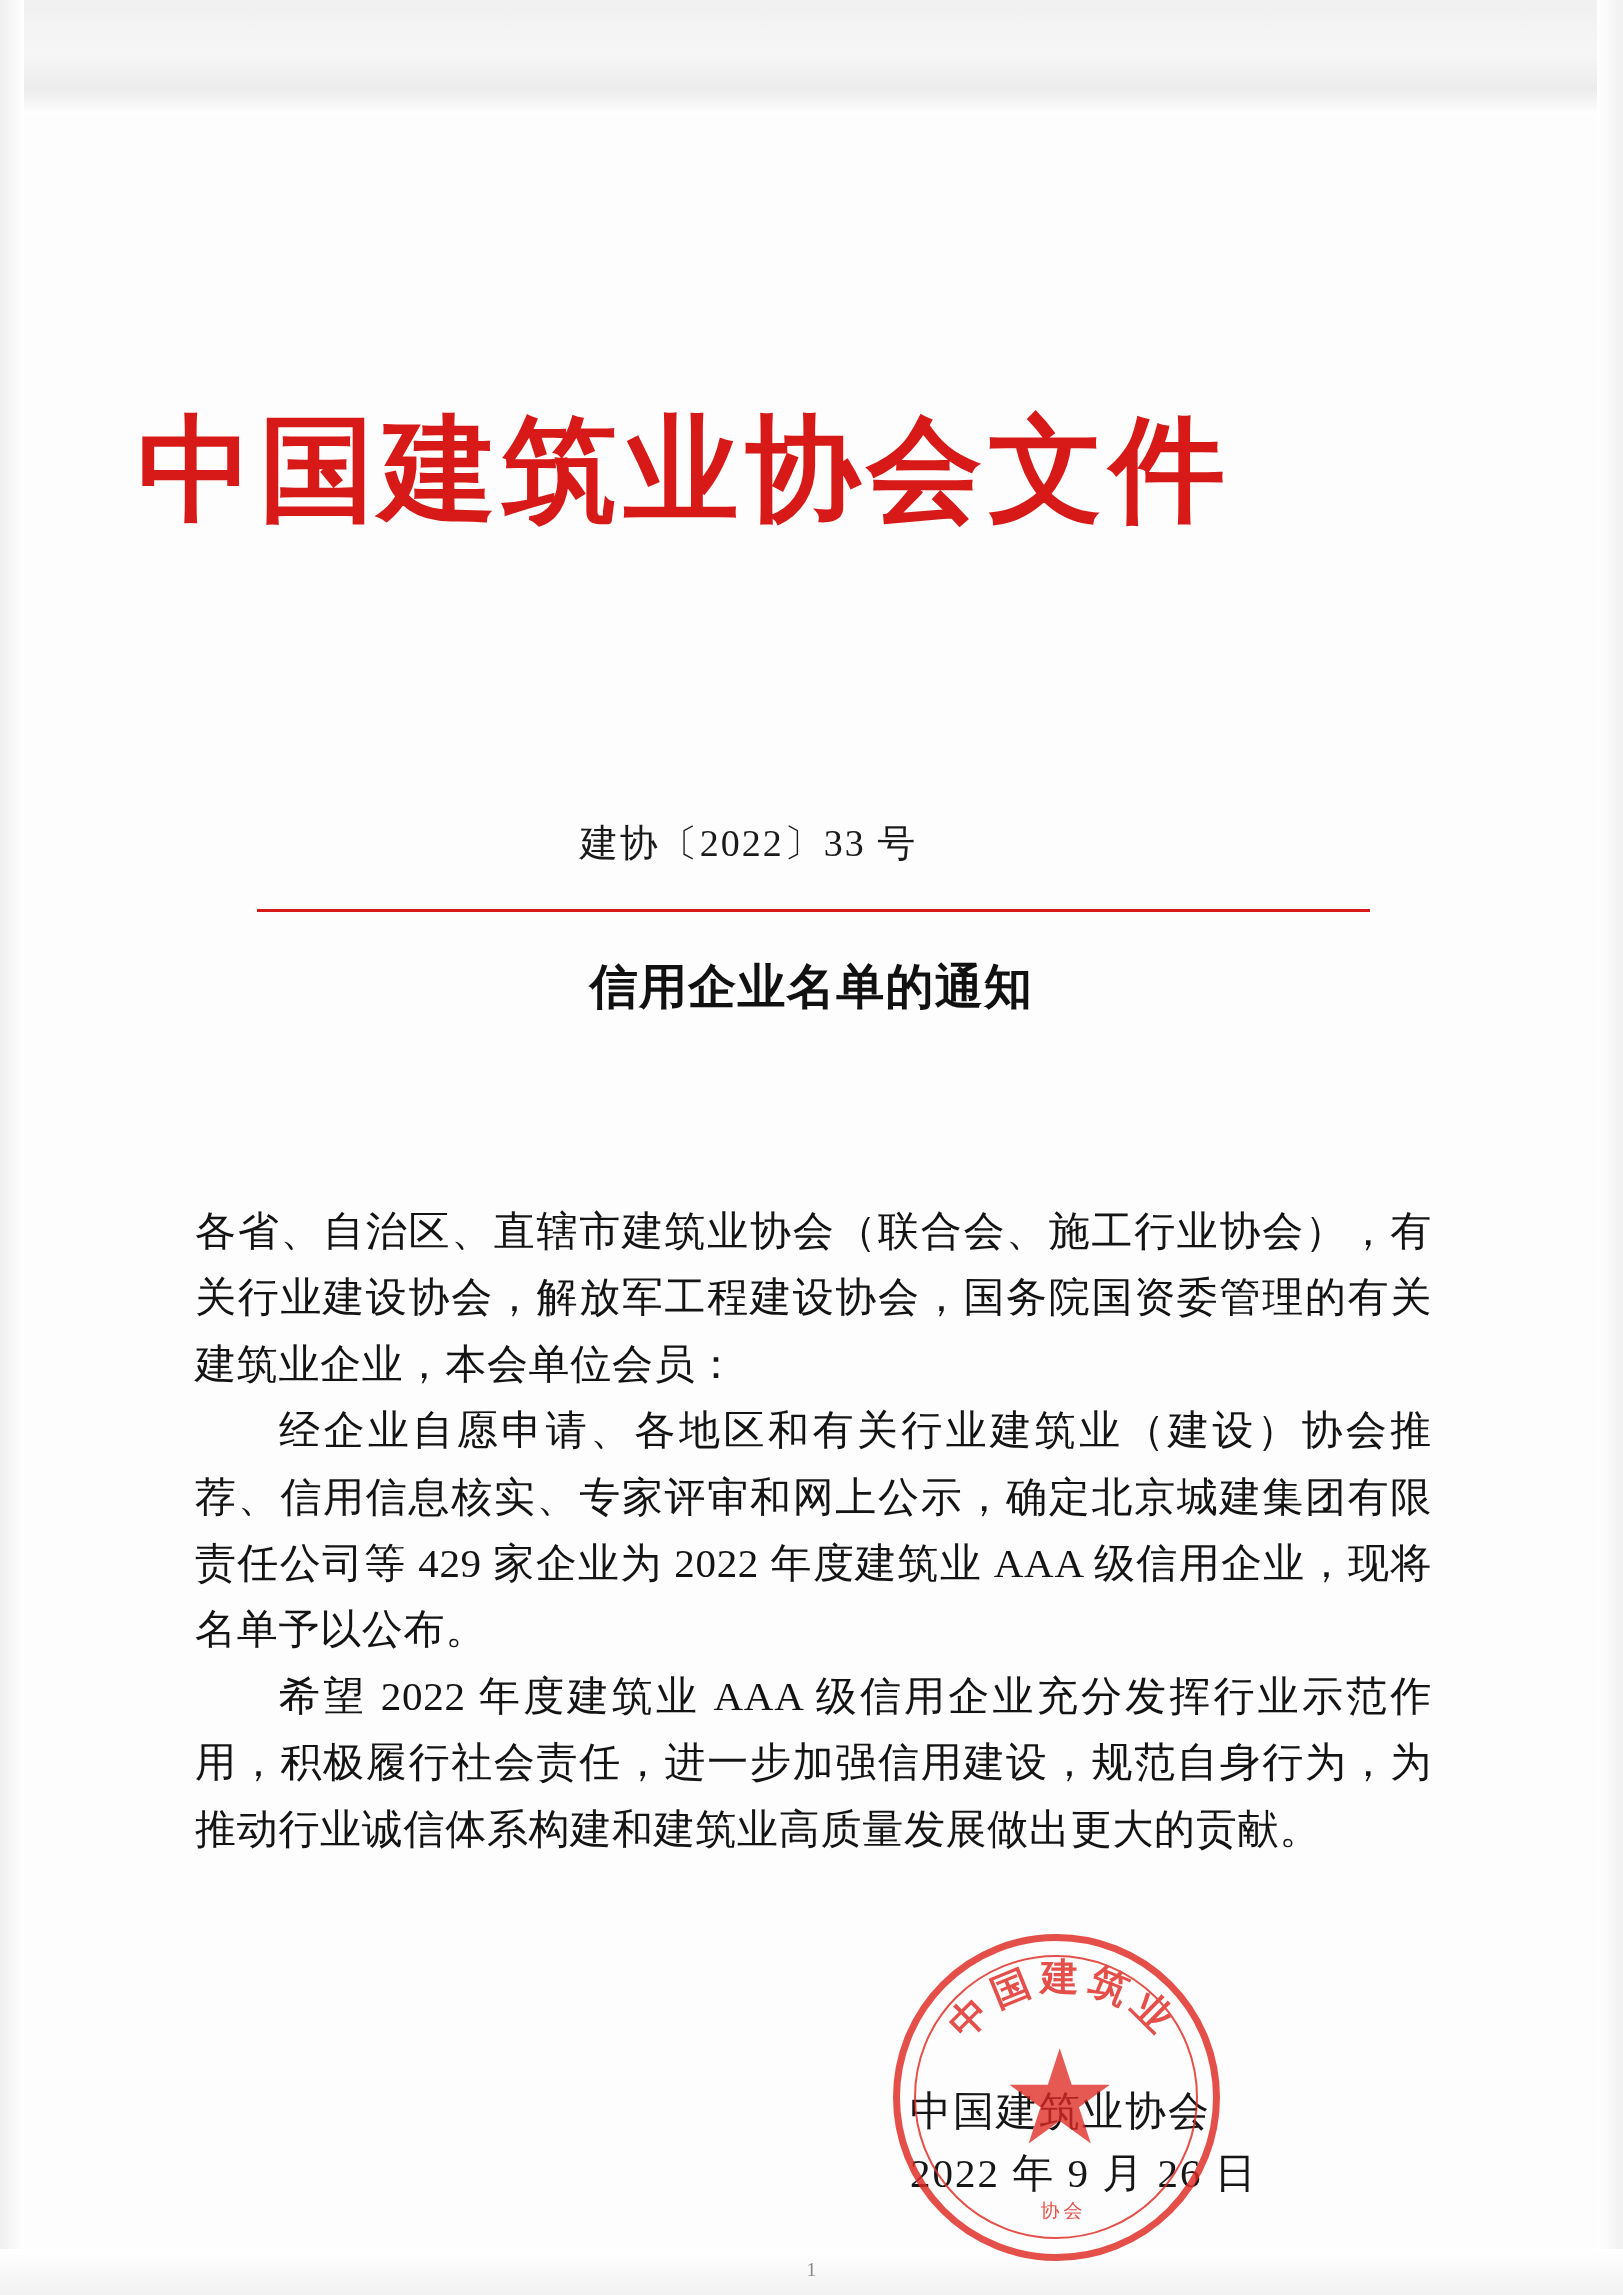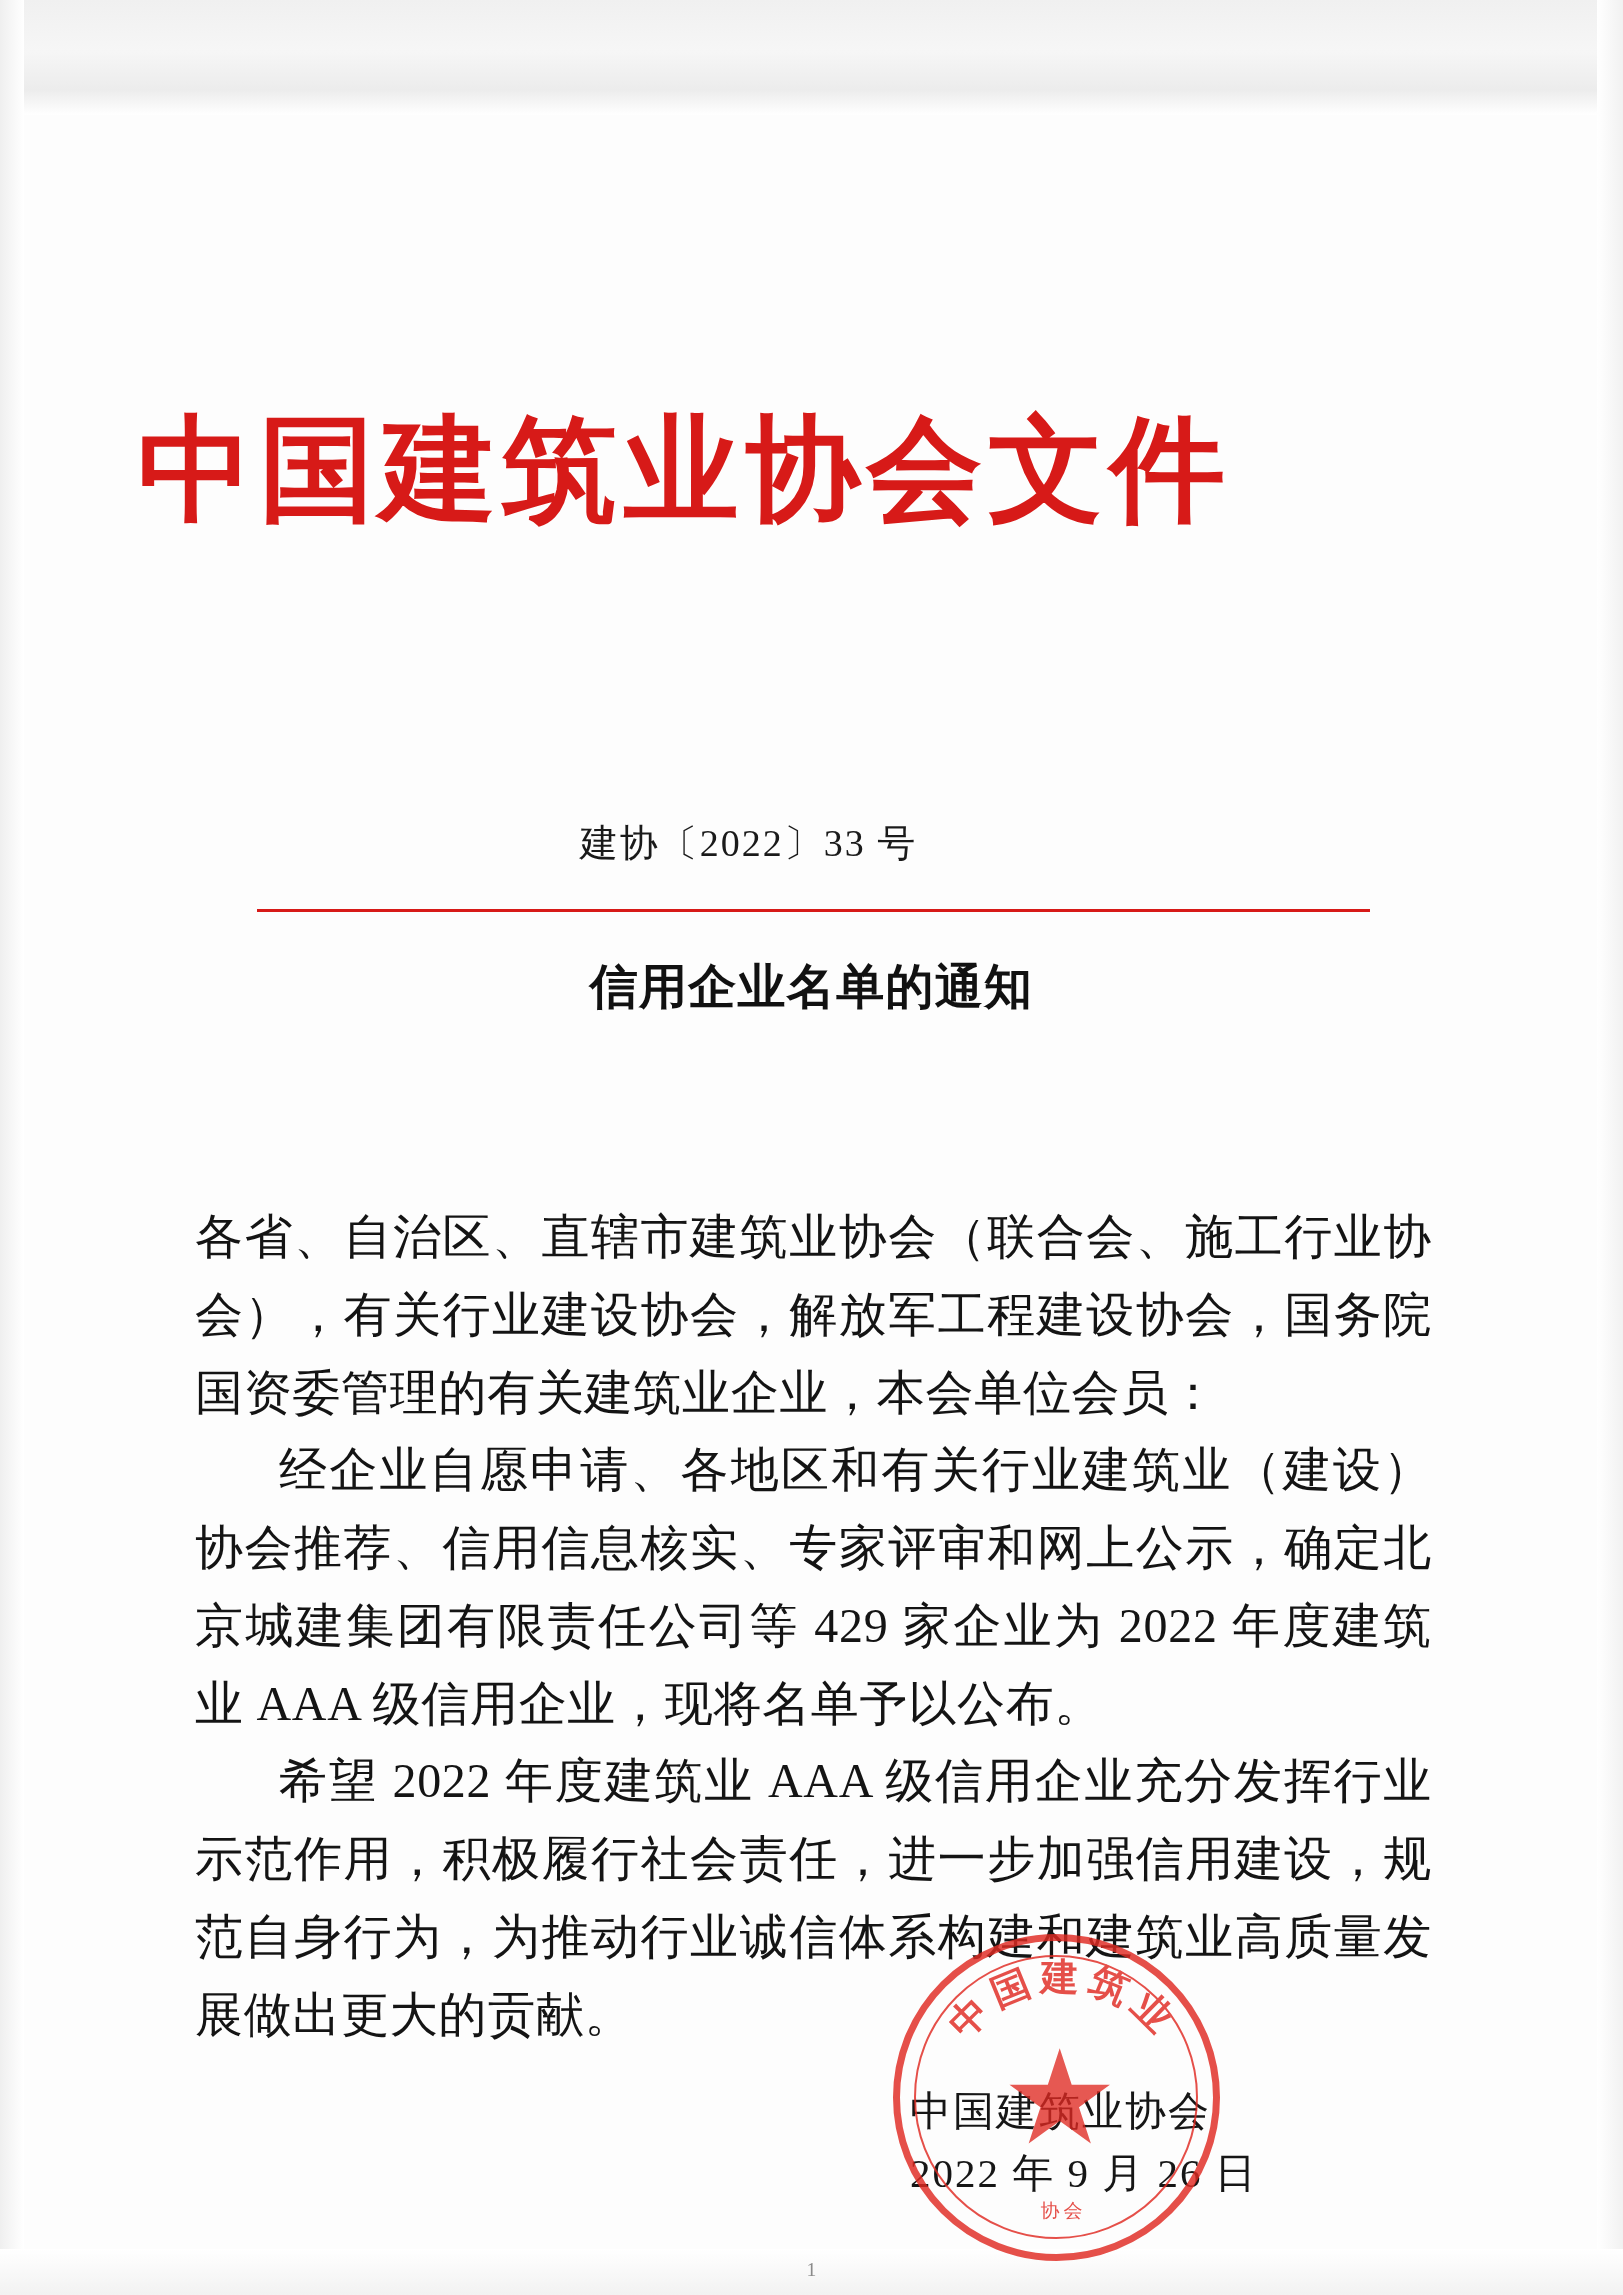--- a/index.html
+++ b/index.html
@@ -96,21 +96,21 @@
   .subject .line { display: block; }
 
   .body-block {
     position: absolute;
     top: 1198px;
     left: 195px;
     width: 1237px;
   }
   .para {
     font-family: "Liberation Serif", serif;
-    font-size: 48px;
+    font-size: 41px;
     line-height: 1.62;
     color: #141414;
     text-align: justify;
     letter-spacing: 0.7px;
     margin: 0 0 0 0;
   }
   .para.indent { text-indent: 84px; }
 
   .sign-block {
     position: absolute;

